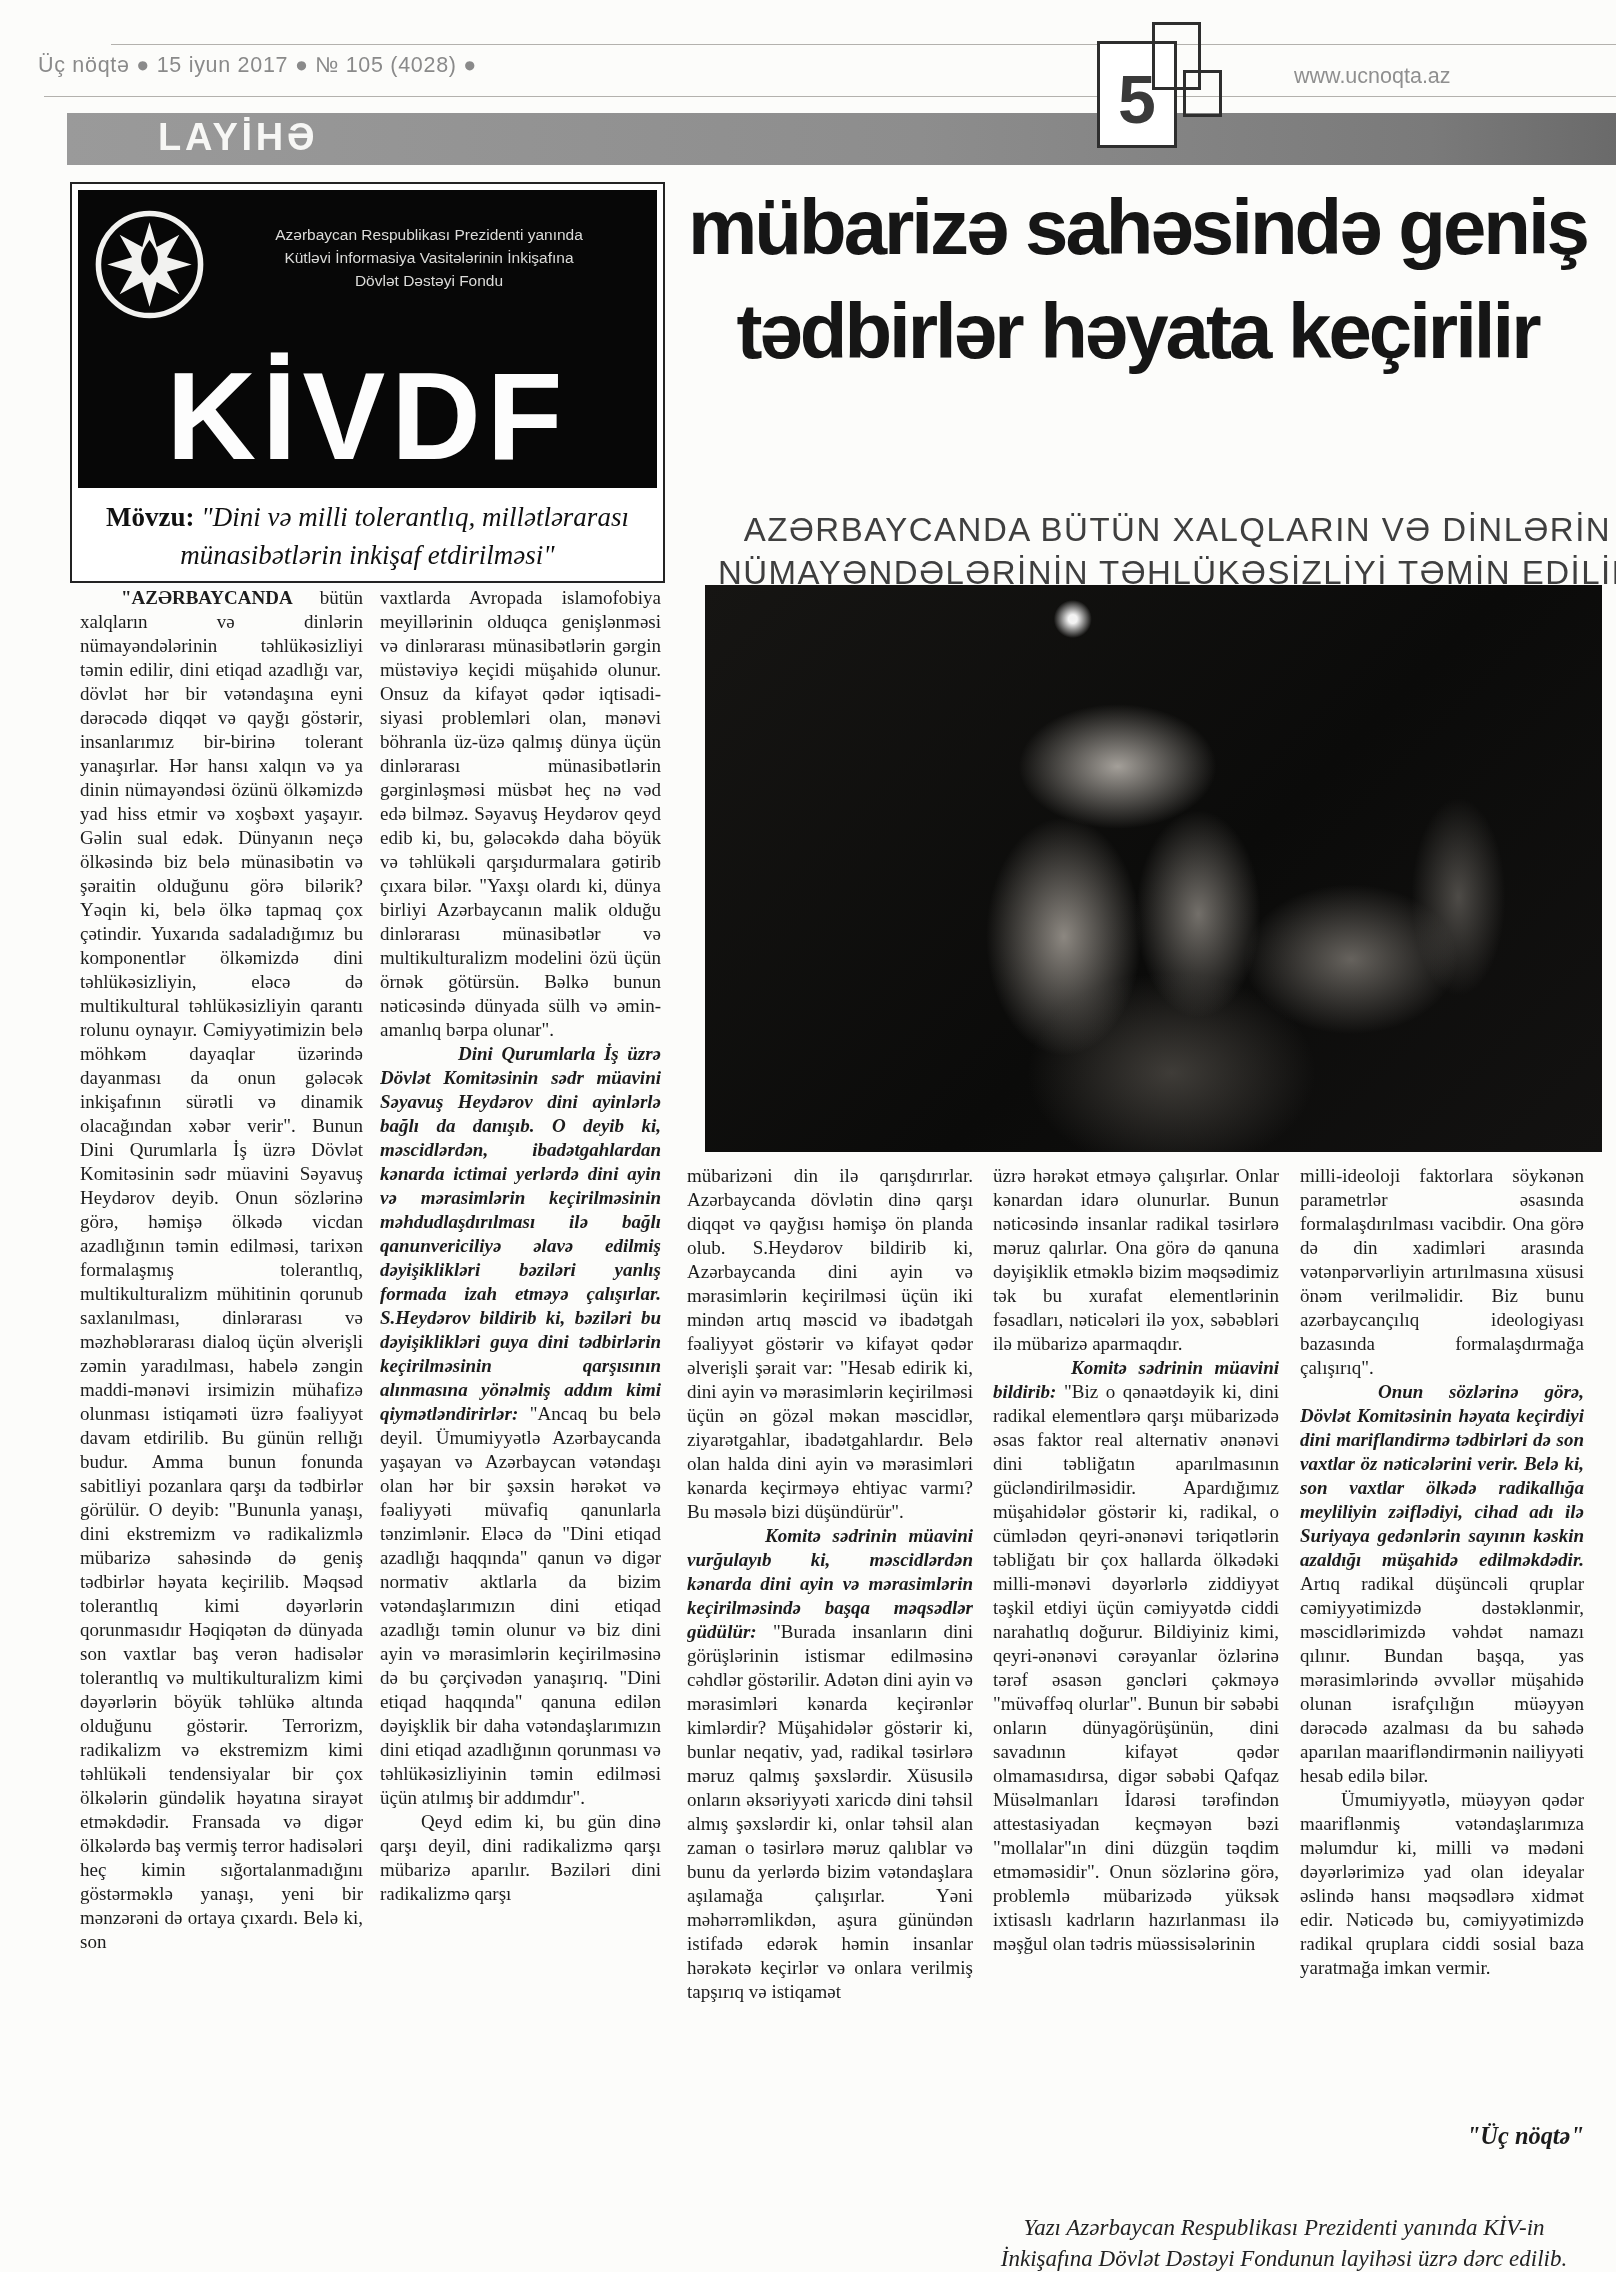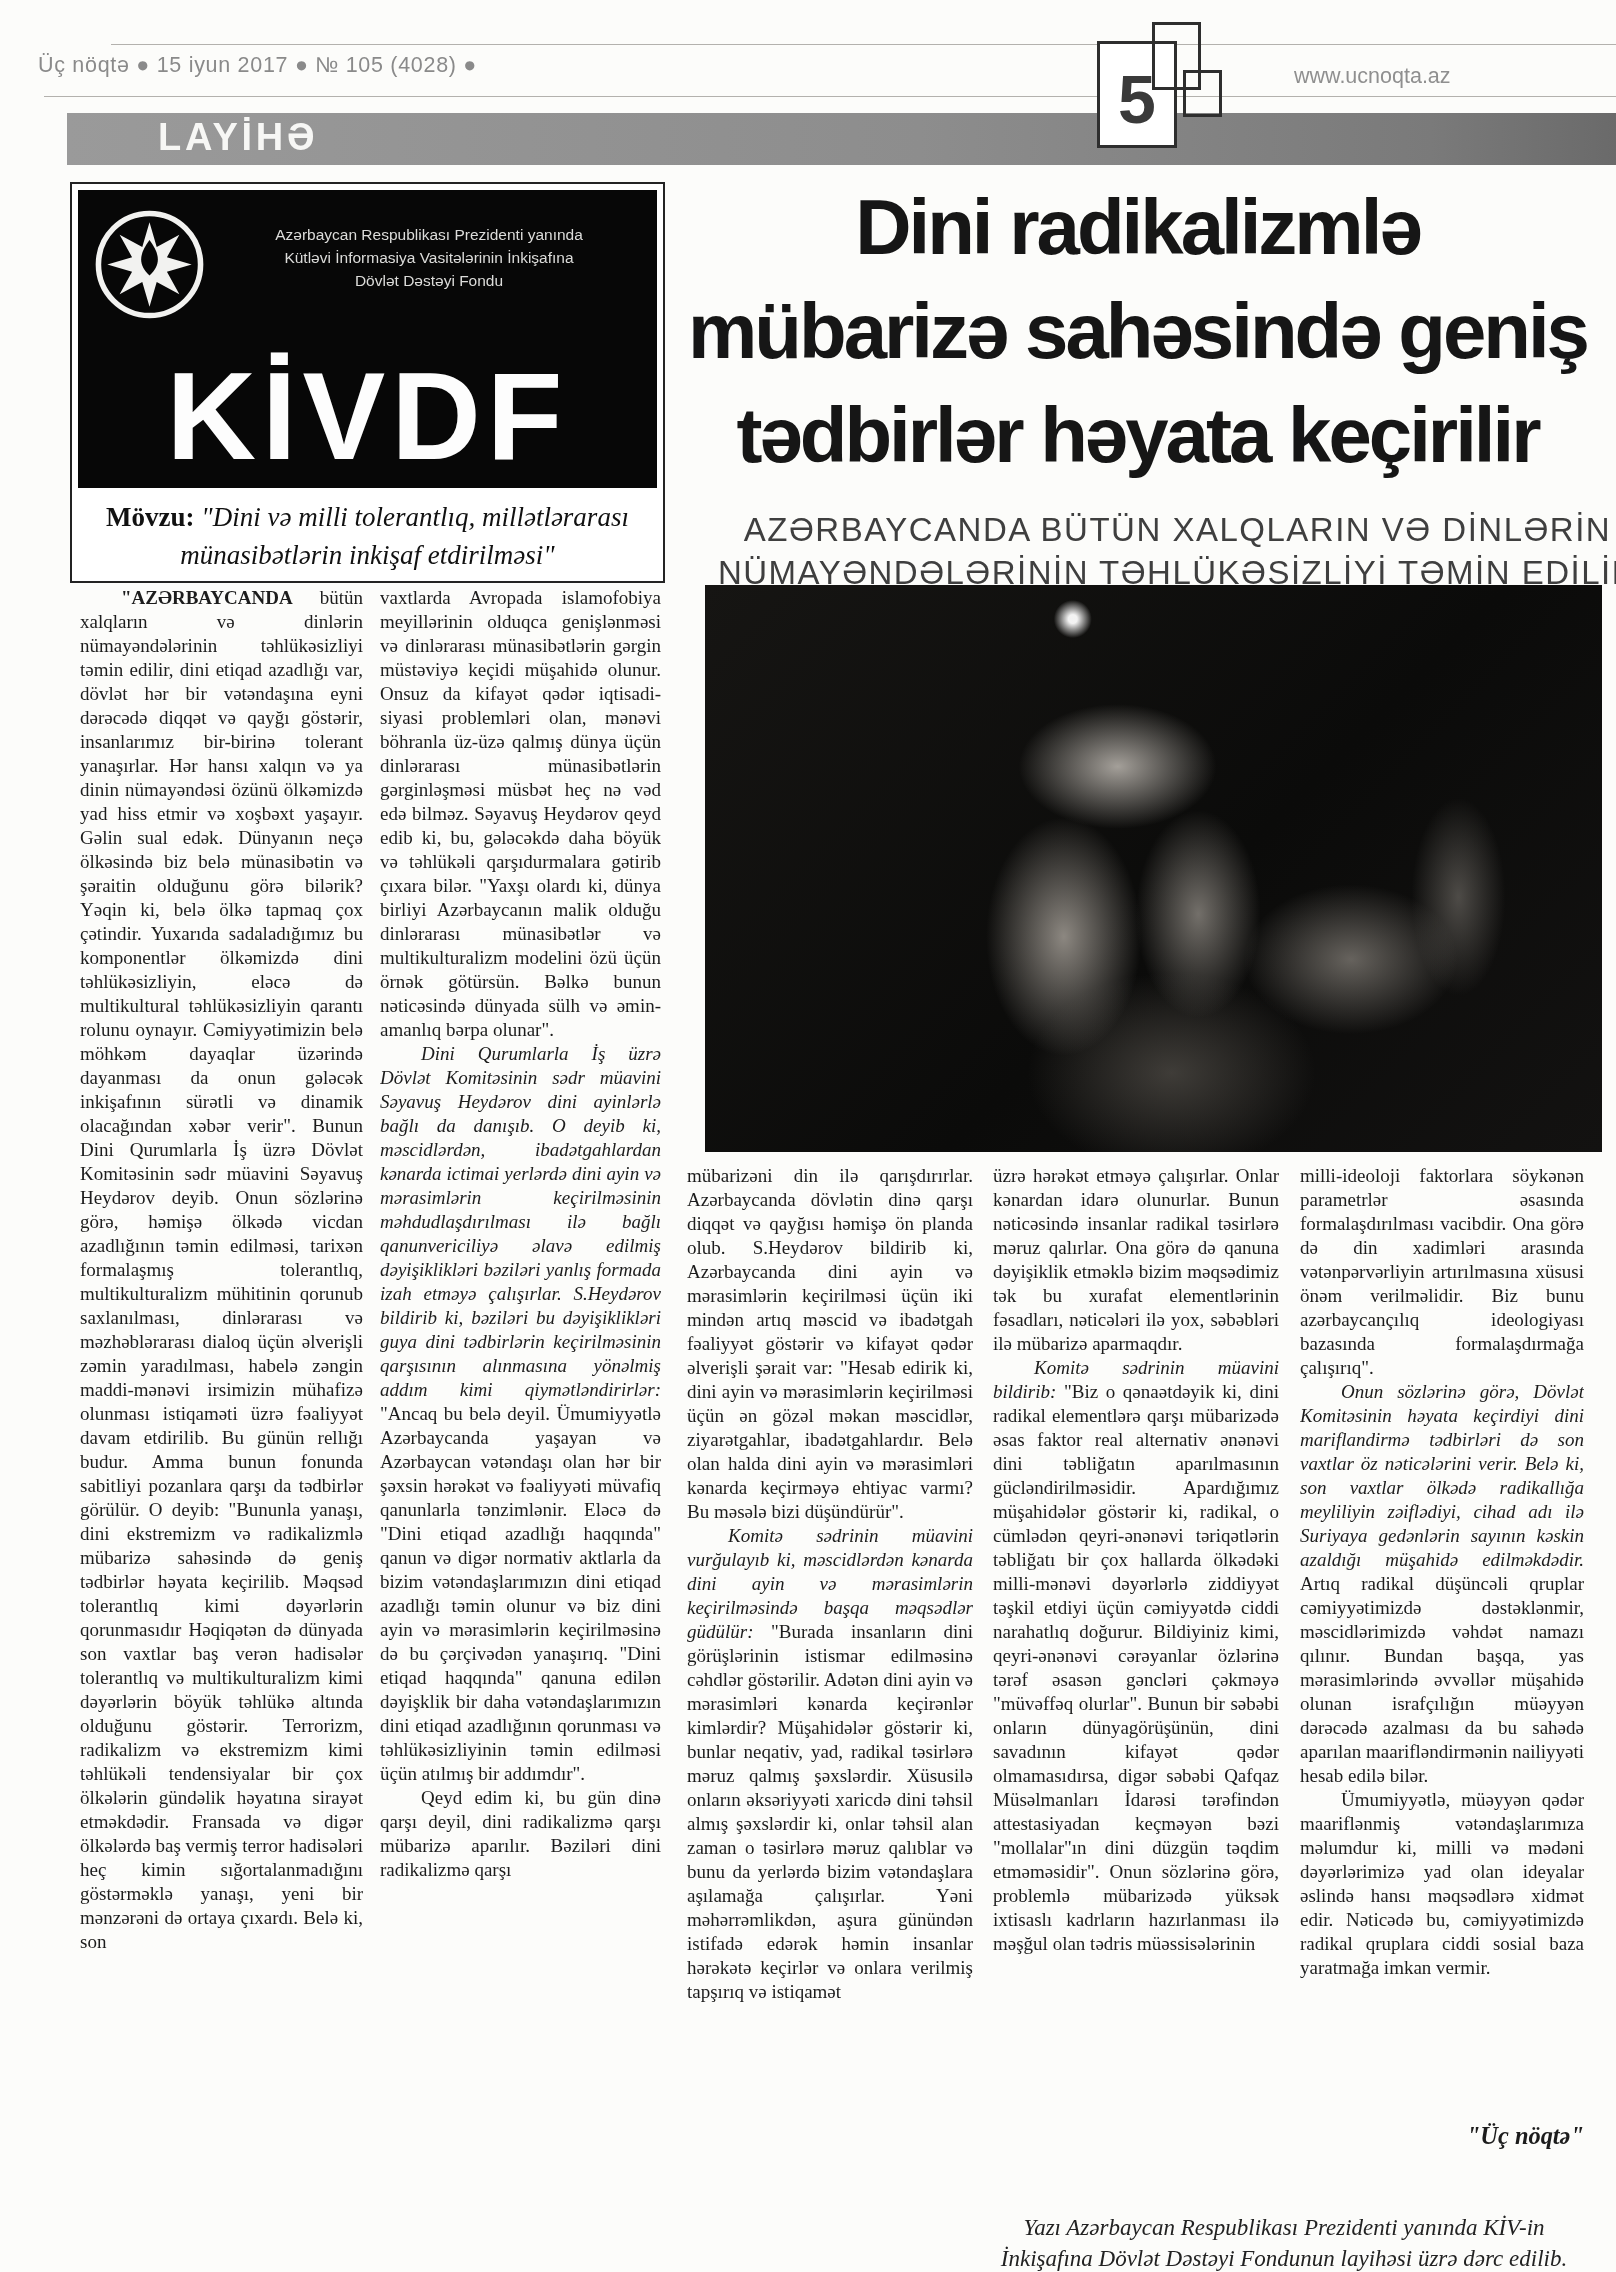--- a/index.html
+++ b/index.html
@@ -44,21 +44,21 @@
         radial-gradient(ellipse 111px 170px at 40% 62%, rgba(172,166,158,.8), rgba(0,0,0,0) 70%),
         radial-gradient(ellipse 89px 148px at 55% 58%, rgba(150,145,138,.75), rgba(0,0,0,0) 70%),
         radial-gradient(ellipse 148px 104px at 72% 66%, rgba(140,135,128,.7), rgba(0,0,0,0) 72%),
         radial-gradient(ellipse 67px 141px at 84% 55%, rgba(120,116,110,.6), rgba(0,0,0,0) 70%),
         radial-gradient(ellipse 192px 133px at 52% 86%, rgba(90,86,80,.65), rgba(0,0,0,0) 75%),
         linear-gradient(135deg,#161513,#0b0b0a 55%,#131211);}
   .col{position:absolute;font-size:19px;line-height:24px;overflow:hidden;text-align:justify;}
   .col p{margin:0;}
   .col p.ind{text-indent:41px;}
   .col .bold{font-weight:bold;}
-  .col .bolditalic{font-weight:normal;font-style:italic;}
+  .col .bolditalic{font-weight:bold;font-style:italic;margin-left:37px;}
   #col1{left:80px;top:586px;width:283px;height:1670px;}
   #col2{left:380px;top:586px;width:281px;height:1685px;}
   #col3{left:687px;top:1164px;width:286px;height:1109px;}
   #col4{left:993px;top:1164px;width:286px;height:1051px;}
   #col5{left:1300px;top:1164px;width:284px;height:942px;}
   #signature{position:absolute;left:1300px;top:2122px;width:284px;text-align:right;
         font-weight:bold;font-style:italic;font-size:24.4px;background:#fcfcfa;}
   #footer-note{position:absolute;left:988px;top:2212px;width:592px;text-align:center;
         font-style:italic;font-size:23px;line-height:31px;color:#222;background:#fcfcfa;}
 </style>
@@ -96,21 +96,20 @@
       </div>
       <div id="fund-acronym">KİVDF</div>
     </div>
     <div id="fund-topic">
       <span class="lbl">Mövzu:</span>
       <span class="txt">"Dini və milli tolerantlıq, millətlərarası münasibətlərin inkişaf etdirilməsi"</span>
     </div>
   </div>
 
   <div id="headline">
-    <div>Dini radikalizmlə</div>
     <div>mübarizə sahəsində geniş</div>
     <div>tədbirlər həyata keçirilir</div>
   </div>
 
   <div id="subheadline">
     <div>AZƏRBAYCANDA BÜTÜN XALQLARIN VƏ DİNLƏRİN</div>
     <div>NÜMAYƏNDƏLƏRİNİN TƏHLÜKƏSİZLİYİ TƏMİN EDİLİR</div>
   </div>
 
   <div id="photo"></div>

